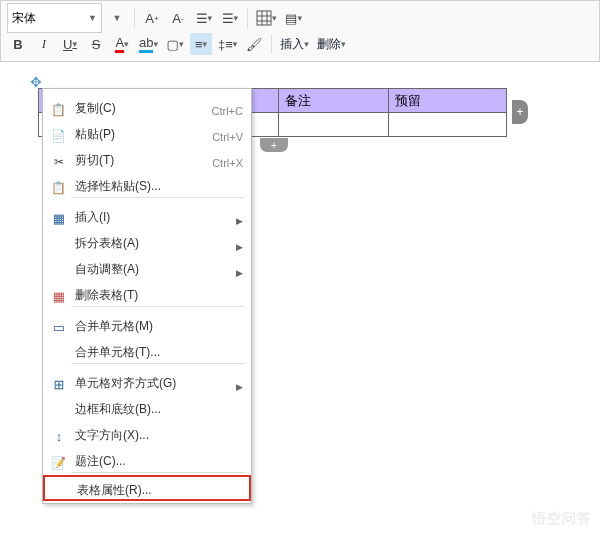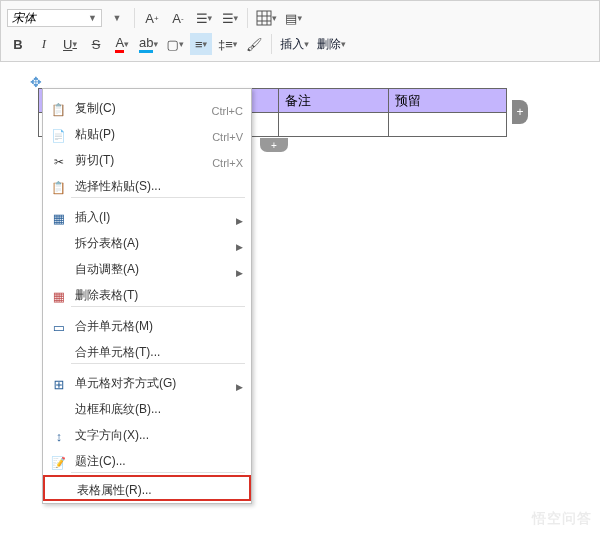--- a/index.html
+++ b/index.html
@@ -1,20 +1,20 @@
 <!DOCTYPE html>
 <html><head>
 <meta charset="utf-8">
 <style>
 * { margin: 0; padding: 0; box-sizing: border-box; font-family: "Microsoft YaHei", sans-serif; }
 body { width: 600px; height: 534px; background: #fff; position: relative; overflow: hidden; }
 
 .toolbar { border: 1px solid #d0d0d0; padding: 4px 6px; background: #f9f9f9; }
 .toolbar-row { display: flex; align-items: center; gap: 4px; height: 26px; }
-.font-select { display: flex; align-items: center; border: 1px solid #ccc; background: #fff; height: 18px; padding: 0 4px; width: 95px; font-size: 12px; justify-content: space-between; font-style: italic; }
+.font-select { display: flex; align-items: center; border: 1px solid #ccc; background: #fff; height: 30px; padding: 0 4px; width: 95px; font-size: 12px; justify-content: space-between; }
 .dd-arrow { font-size: 9px; color: #666; }
 .sep { width: 1px; height: 20px; background: #ddd; margin: 0 2px; }
 .tb-btn { display: flex; align-items: center; justify-content: center; min-width: 22px; height: 22px; font-size: 13px; color: #444; cursor: pointer; padding: 0 2px; }
 .tb-btn.bold { font-weight: bold; }
 .tb-btn.italic { font-style: italic; font-family: serif; }
 .tb-btn.underline { text-decoration: underline; }
 .tb-btn.strike { text-decoration: line-through; }
 .tb-label { font-size: 12px; color: #0f172a; }
 
 .content { position: relative; padding-top: 18px; padding-left: 30px; }

